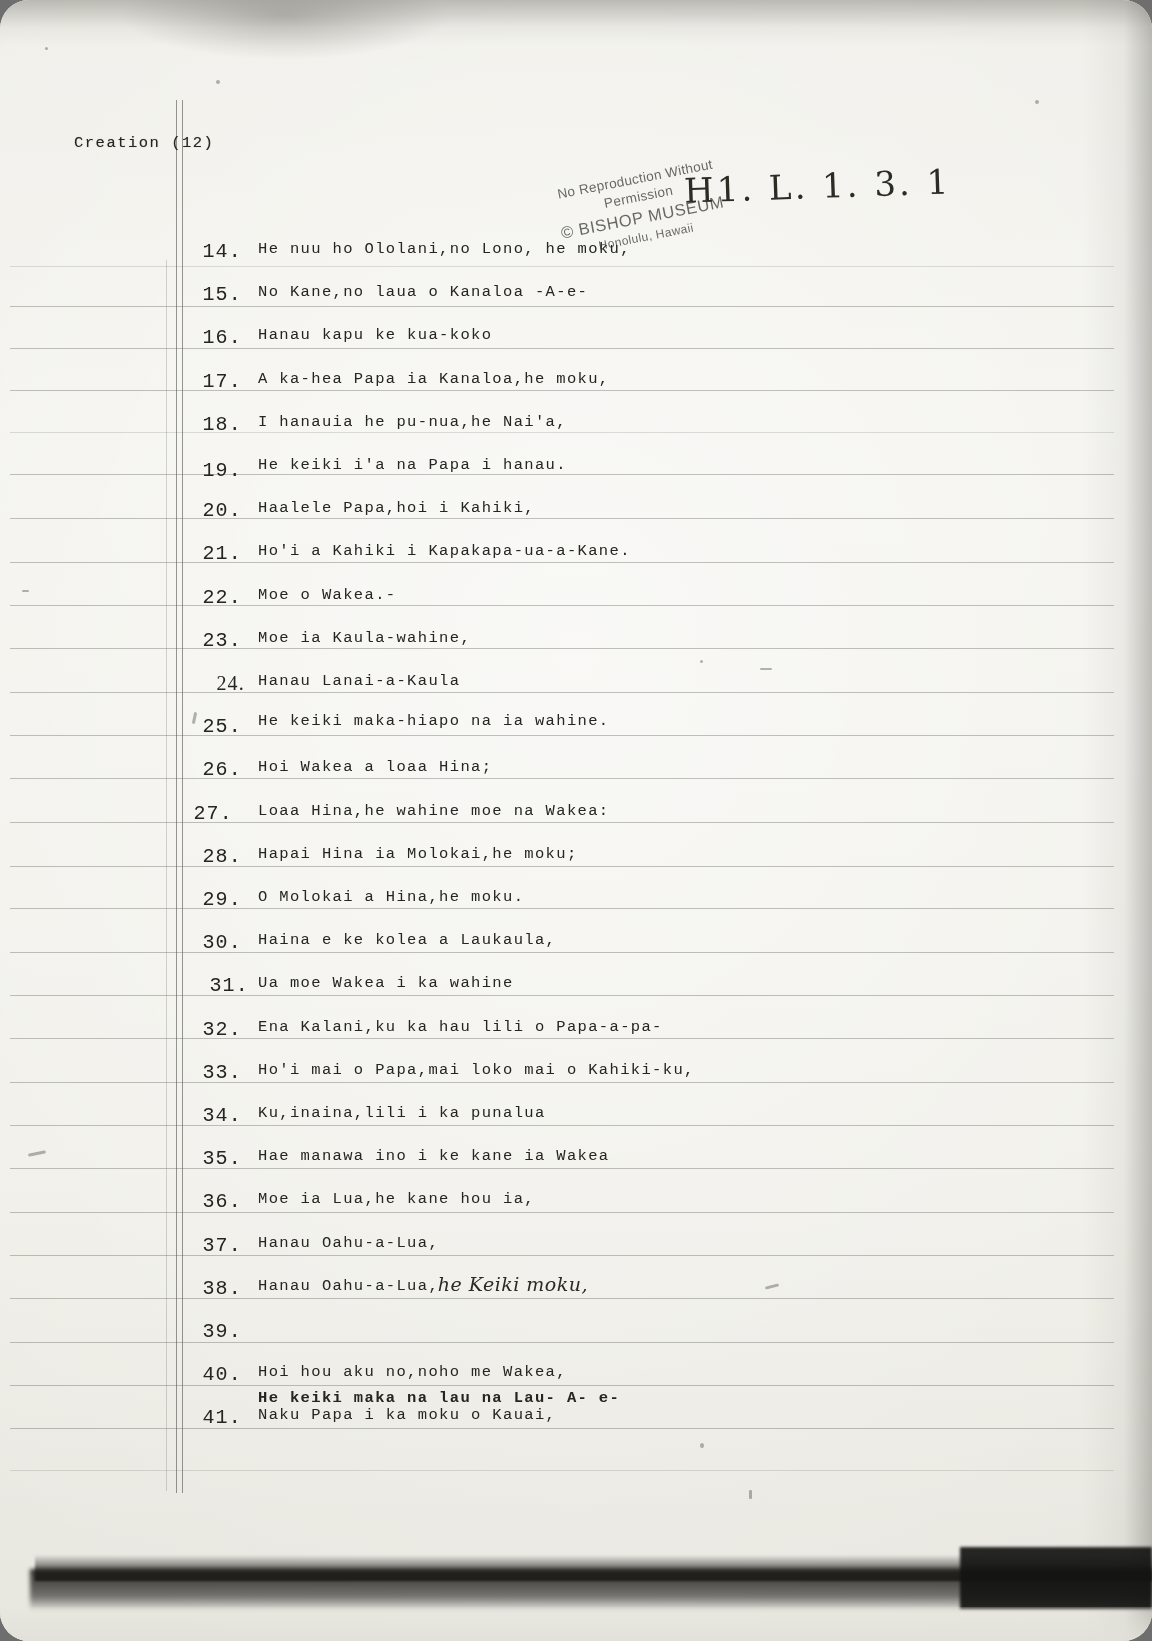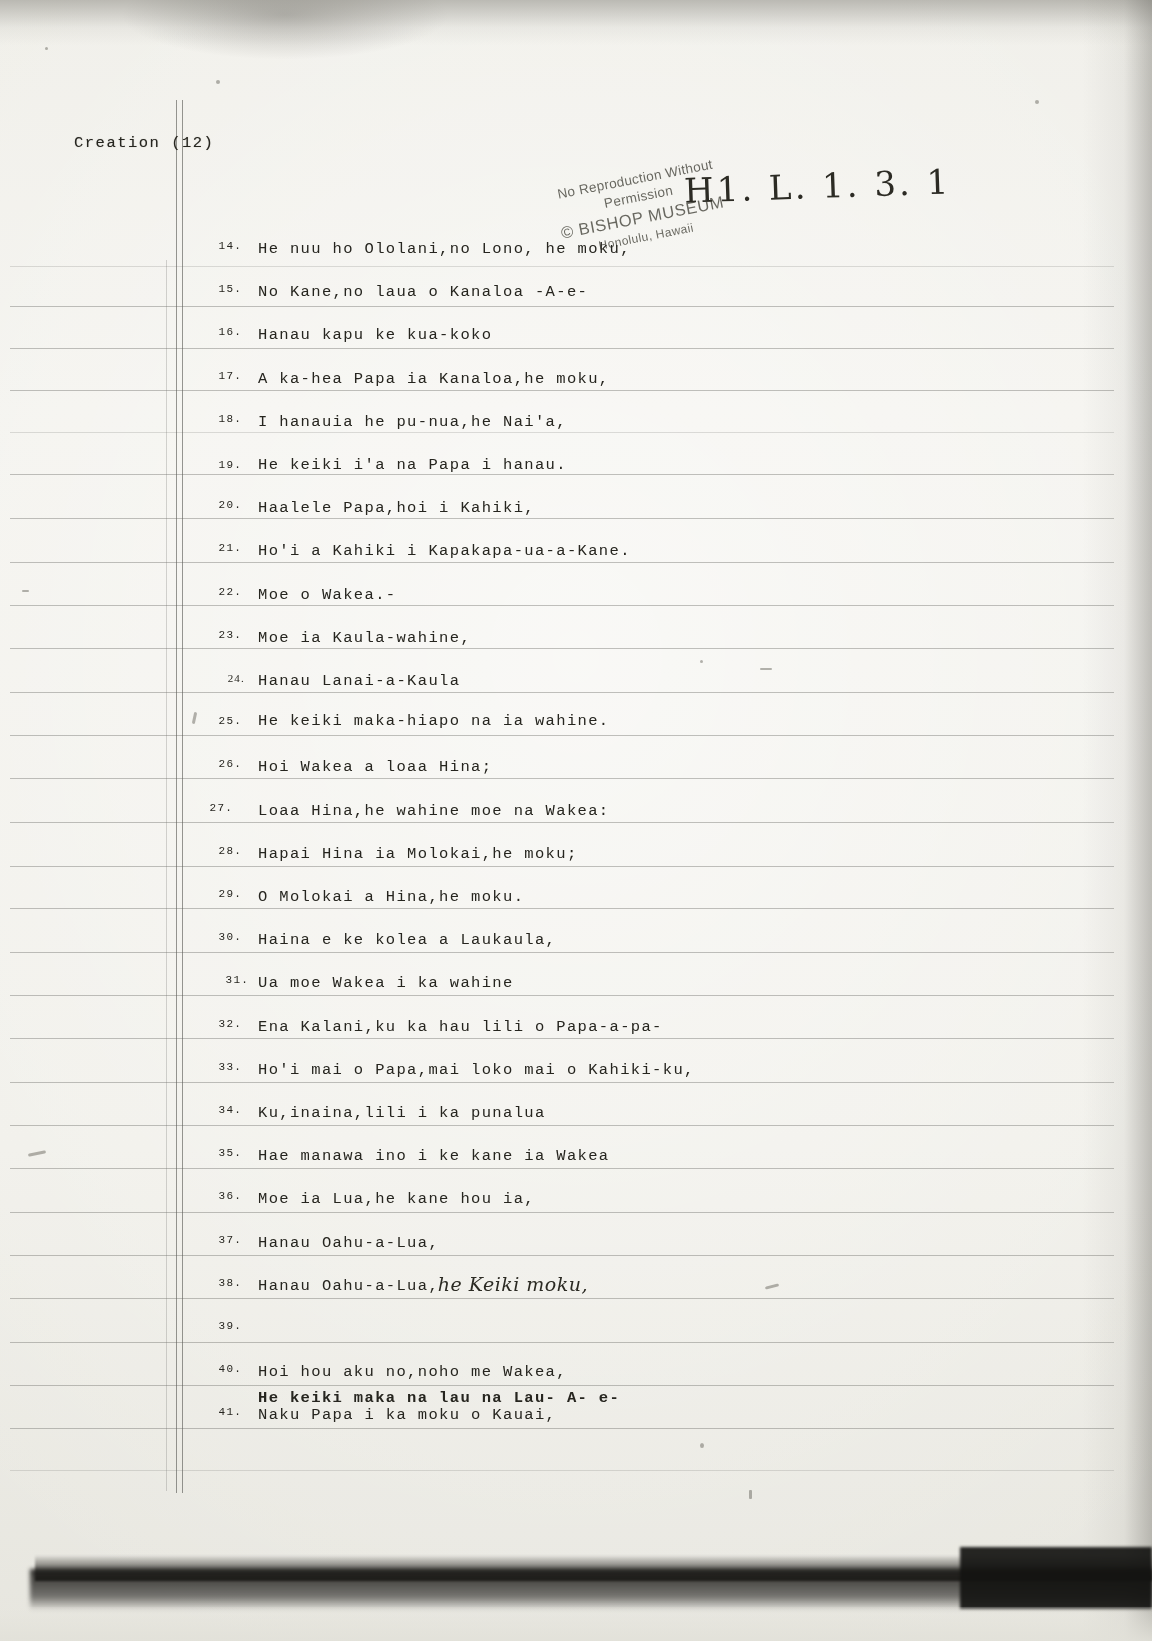--- a/index.html
+++ b/index.html
@@ -7,20 +7,21 @@
     padding: 0;
     background: #6e6e6e;
   }
   .page {
     position: relative;
     width: 1152px;
     height: 1641px;
     background: #f2f1ec;
     overflow: hidden;
     font-family: "Liberation Mono", monospace;
+    border-radius: 29px;
   }
   
   .paper-tone {
     position: absolute;
     inset: 0;
     background:
       radial-gradient(ellipse 140% 110% at 50% 40%, rgba(255,255,255,0.55) 0%, rgba(255,255,255,0.0) 60%),
       linear-gradient(180deg, #efeee8 0%, #f3f2ed 25%, #f0efe9 70%, #e7e6df 100%);
     pointer-events: none;
   }
@@ -110,21 +111,21 @@
     top: 134px;
     font-size: 15.5px;
     letter-spacing: 1.5px;
   }
   .line-num {
     position: absolute;
     width: 46px;
     text-align: right;
     color: #26251f;
     font-family: "Liberation Mono", monospace;
-    font-size: 11px;
+    font-size: 20px;
     letter-spacing: 1.2px;
     white-space: pre;
   }
   .line-text {
     position: absolute;
     left: 258px;
     color: #26251f;
     font-family: "Liberation Mono", monospace;
     font-size: 15.5px;
     letter-spacing: 1.35px;

